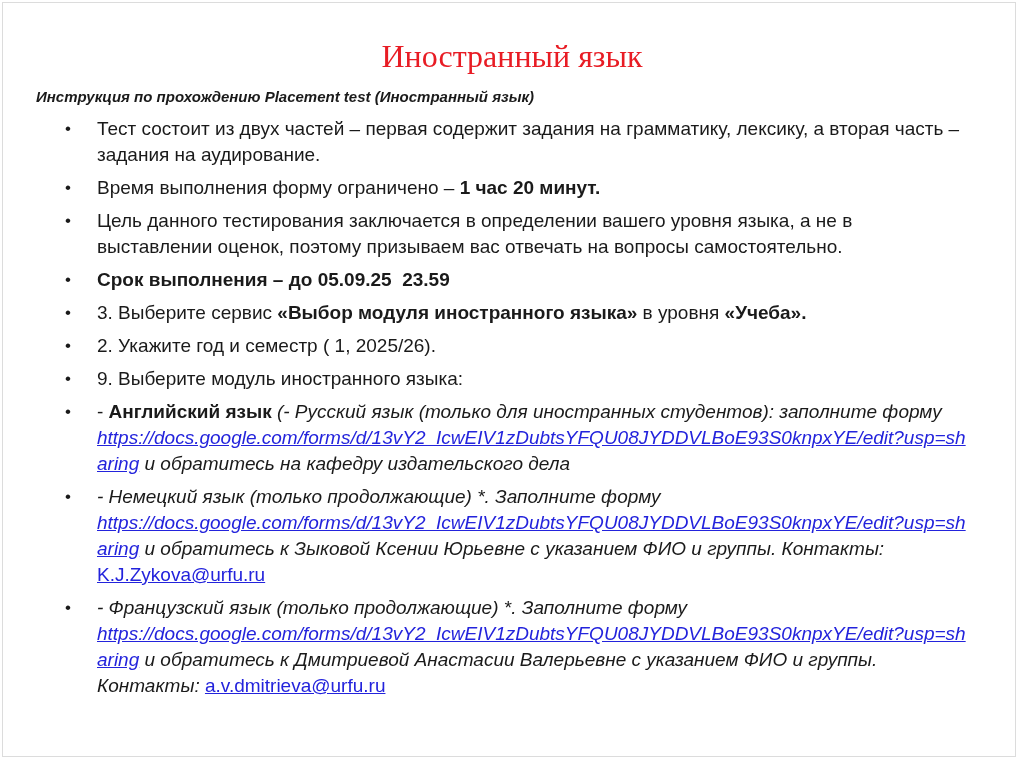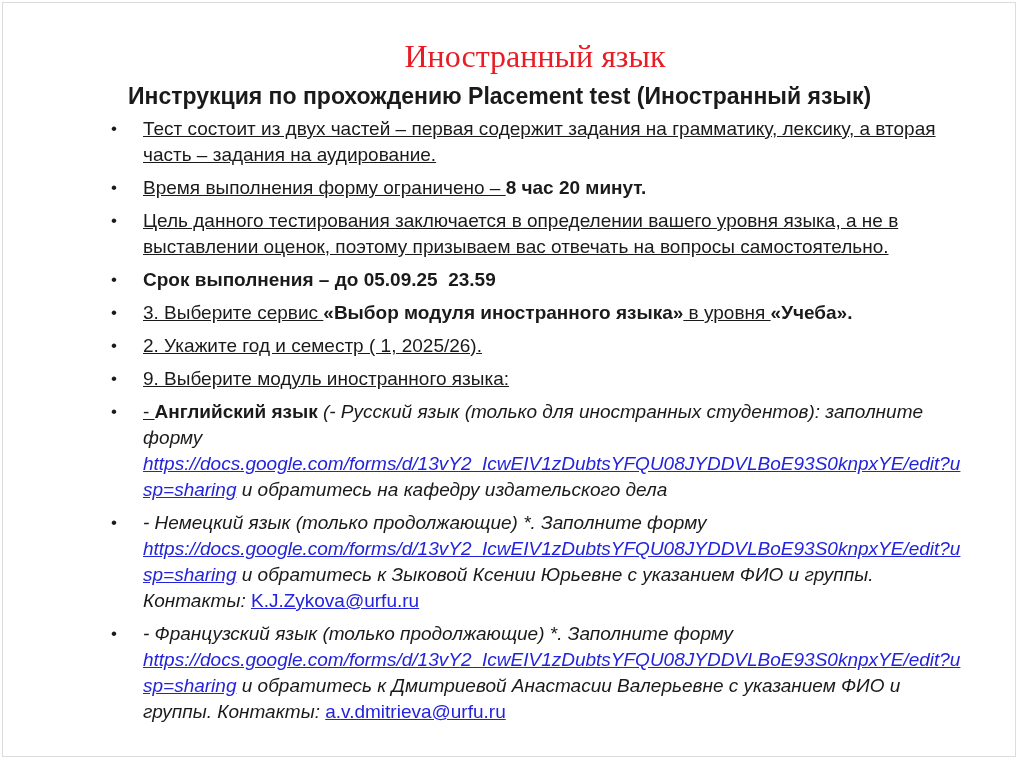--- a/index.html
+++ b/index.html
@@ -8,63 +8,63 @@
     --ink:#1a1a1a;
     --frame:#dcdcdc;
     --bg:#ffffff;
   }
   *{box-sizing:border-box;}
   html,body{margin:0;padding:0;}
   body{
     width:1024px;height:767px;overflow:hidden;background:var(--bg);
     font-family:"Liberation Sans", sans-serif;color:var(--ink);
   }
-  .slide{position:relative;width:1024px;height:767px;background:var(--bg);padding-left:46px;}
+  .slide{position:relative;width:1024px;height:767px;background:var(--bg);}
   .frame{
     position:absolute;left:2px;top:2px;right:8px;bottom:10px;
     border:1px solid var(--frame);pointer-events:none;
   }
   .title{
     margin:0;padding-top:36px;
     font-family:"Liberation Serif", serif;font-weight:400;
     font-size:32px;line-height:40px;color:var(--red);text-align:center;
   }
   .heading{
-    margin:8px 56px 0 82px;
-    font-size:23px;line-height:25px;font-weight:700;
+    margin:8px 56px 0 36px;
+    font-size:15px;line-height:25px;font-weight:700;font-style:italic;
   }
   ul.bullets{
     margin:7px 0 0;padding:0 56px 0 97px;list-style:none;
   }
   ul.bullets li{
     position:relative;font-size:19px;line-height:26px;margin-bottom:7px;
   }
   .dot{
     position:absolute;left:-32px;top:0;font-size:17px;
   }
-  .regular{font-weight:400;text-decoration:underline;}
+  .regular{font-weight:400;}
   .bold{font-weight:700;}
   .italic{font-style:italic;text-align:right;}
   a.link, a.link-italic{
     color:var(--link);text-decoration:underline;cursor:pointer;
   }
   a.link-italic{
     font-style:italic;overflow-wrap:anywhere;word-break:break-all;
   }
 </style>
 </head>
 <body>
 
 <div class="slide">
   <div class="frame"></div>
   <h1 class="title">Иностранный язык</h1>
   <p class="heading">Инструкция по прохождению Placement test (Иностранный язык)</p>
   <ul class="bullets">
       <li><span class="dot">•</span><span class="regular">Тест состоит из двух частей – первая содержит задания на грамматику, лексику, а вторая часть – задания на аудирование.</span></li>
-      <li><span class="dot">•</span><span class="regular">Время выполнения форму ограничено – </span><span class="bold">8 час 20 минут.</span></li>
+      <li><span class="dot">•</span><span class="regular">Время выполнения форму ограничено – </span><span class="bold">1 час 20 минут.</span></li>
       <li><span class="dot">•</span><span class="regular">Цель данного тестирования заключается в определении вашего уровня языка, а не в выставлении оценок, поэтому призываем вас отвечать на вопросы самостоятельно.</span></li>
       <li><span class="dot">•</span><span class="bold">Срок выполнения – до 05.09.25&nbsp; 23.59</span></li>
       <li><span class="dot">•</span><span class="regular">3. Выберите сервис </span><span class="bold">«Выбор модуля иностранного языка»</span><span class="regular"> в уровня </span><span class="bold">«Учеба».</span></li>
       <li><span class="dot">•</span><span class="regular">2. Укажите год и семестр ( 1, 2025/26).</span></li>
       <li><span class="dot">•</span><span class="regular">9. Выберите модуль иностранного языка:</span></li>
       <li><span class="dot">•</span><span class="regular">- </span><span class="bold">Английский язык </span><span class="italic">(- Русский язык (только для иностранных студентов): заполните форму</span><br><a class="link-italic" href="#">https://docs.google.com/forms/d/13vY2_IcwEIV1zDubtsYFQU08JYDDVLBoE93S0knpxYE/edit?usp=sharing</a><span class="italic"> и обратитесь на кафедру издательского дела</span></li>
       <li><span class="dot">•</span><span class="italic">- Немецкий язык (только продолжающие) *. Заполните форму</span><br><a class="link-italic" href="#">https://docs.google.com/forms/d/13vY2_IcwEIV1zDubtsYFQU08JYDDVLBoE93S0knpxYE/edit?usp=sharing</a><span class="italic"> и обратитесь к Зыковой Ксении Юрьевне с указанием ФИО и группы. Контакты: </span><a class="link" href="#">K.J.Zykova@urfu.ru</a></li>
       <li><span class="dot">•</span><span class="italic">- Французский язык (только продолжающие) *. Заполните форму</span><br><a class="link-italic" href="#">https://docs.google.com/forms/d/13vY2_IcwEIV1zDubtsYFQU08JYDDVLBoE93S0knpxYE/edit?usp=sharing</a><span class="italic"> и обратитесь к Дмитриевой Анастасии Валерьевне с указанием ФИО и группы. Контакты: </span><a class="link" href="#">a.v.dmitrieva@urfu.ru</a></li>
     </ul>
 </div>

